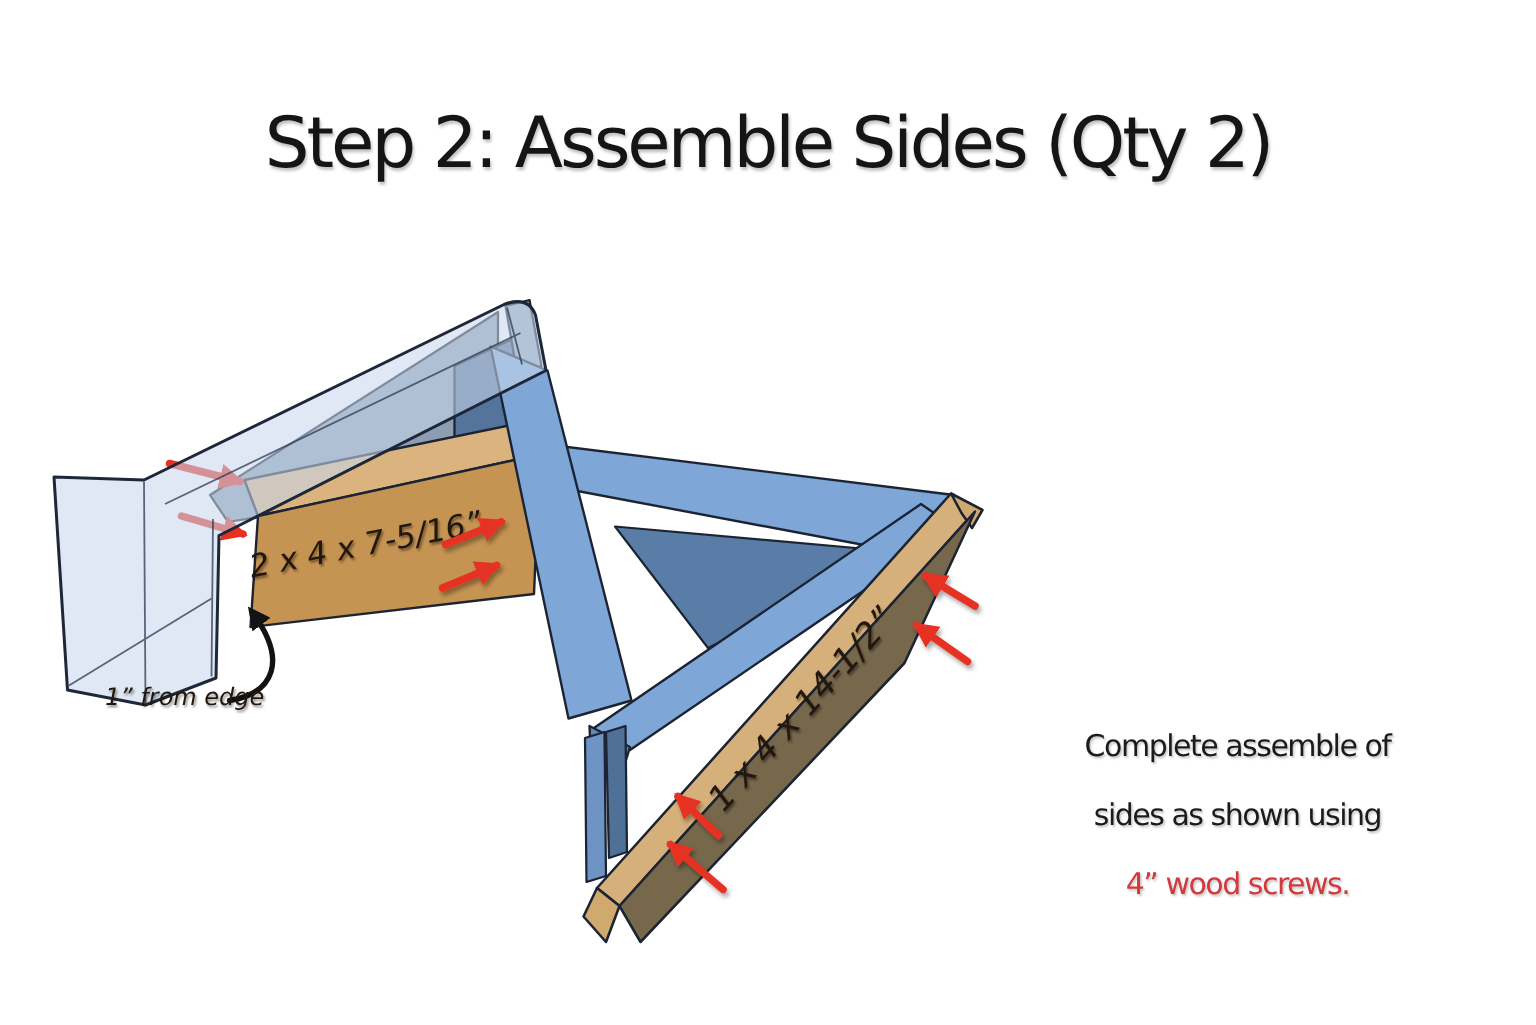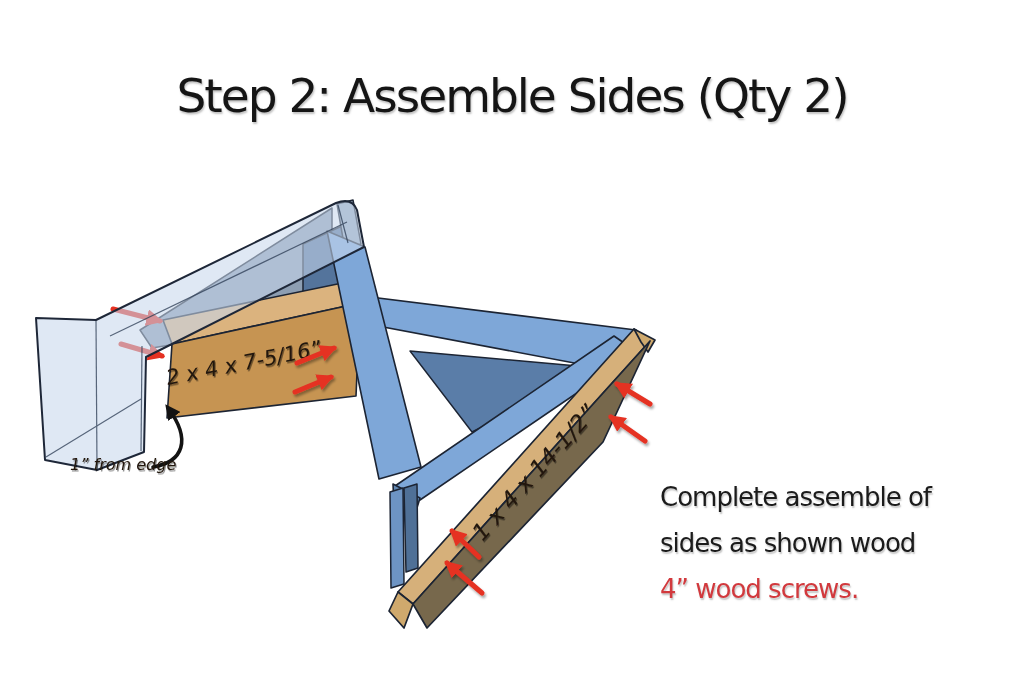--- a/index.html
+++ b/index.html
@@ -4,22 +4,22 @@
 <style>
   html,body{margin:0;padding:0;background:#ffffff;}
   body{width:1024px;height:683px;overflow:hidden;font-family:"DejaVu Sans",sans-serif;}
   .stage{position:relative;width:1024px;height:683px;background:#fff;}
   .title{
     position:absolute;top:68px;left:0;width:1024px;text-align:center;
     font-size:47px;letter-spacing:-2px;color:#151515;font-weight:500;
     text-shadow:1px 2px 2px rgba(80,80,80,.35);white-space:nowrap;
   }
   .note{
-    position:absolute;left:660px;top:474px;width:330px;
-    font-size:26px;line-height:46px;color:#1b1b1b;font-weight:500;letter-spacing:-1px;
+    position:absolute;left:660px;top:474px;width:330px;text-align:center;
+    font-size:20px;line-height:46px;color:#1b1b1b;font-weight:500;letter-spacing:-1px;
     text-shadow:1px 1.5px 1.5px rgba(90,90,90,.35);
   }
   .note .red{color:#d2393d;}
   svg{position:absolute;left:0;top:0;}
   .lbl{font-family:"DejaVu Sans",sans-serif;font-style:italic;fill:#23180d;}
 </style>
 </head>
 <body>
 
 <div class="stage">
@@ -111,17 +111,17 @@
     </g>
 
     <g>
       <path d="M 153,467 C 183,462 192,440 168,408" fill="none" stroke="#131313" stroke-width="3.6" stroke-linecap="round" marker-end="url(#mBlk)"></path>
       <text class="lbl" x="70" y="470" font-size="16" filter="url(#shT)">1” from edge</text>
     </g>
   </svg>
 
   <div class="note">
     <div>Complete assemble of</div>
-    <div>sides as shown wood</div>
+    <div>sides as shown using</div>
     <div class="red">4” wood screws.</div>
   </div>
 
 </div>
 
 </body></html>

